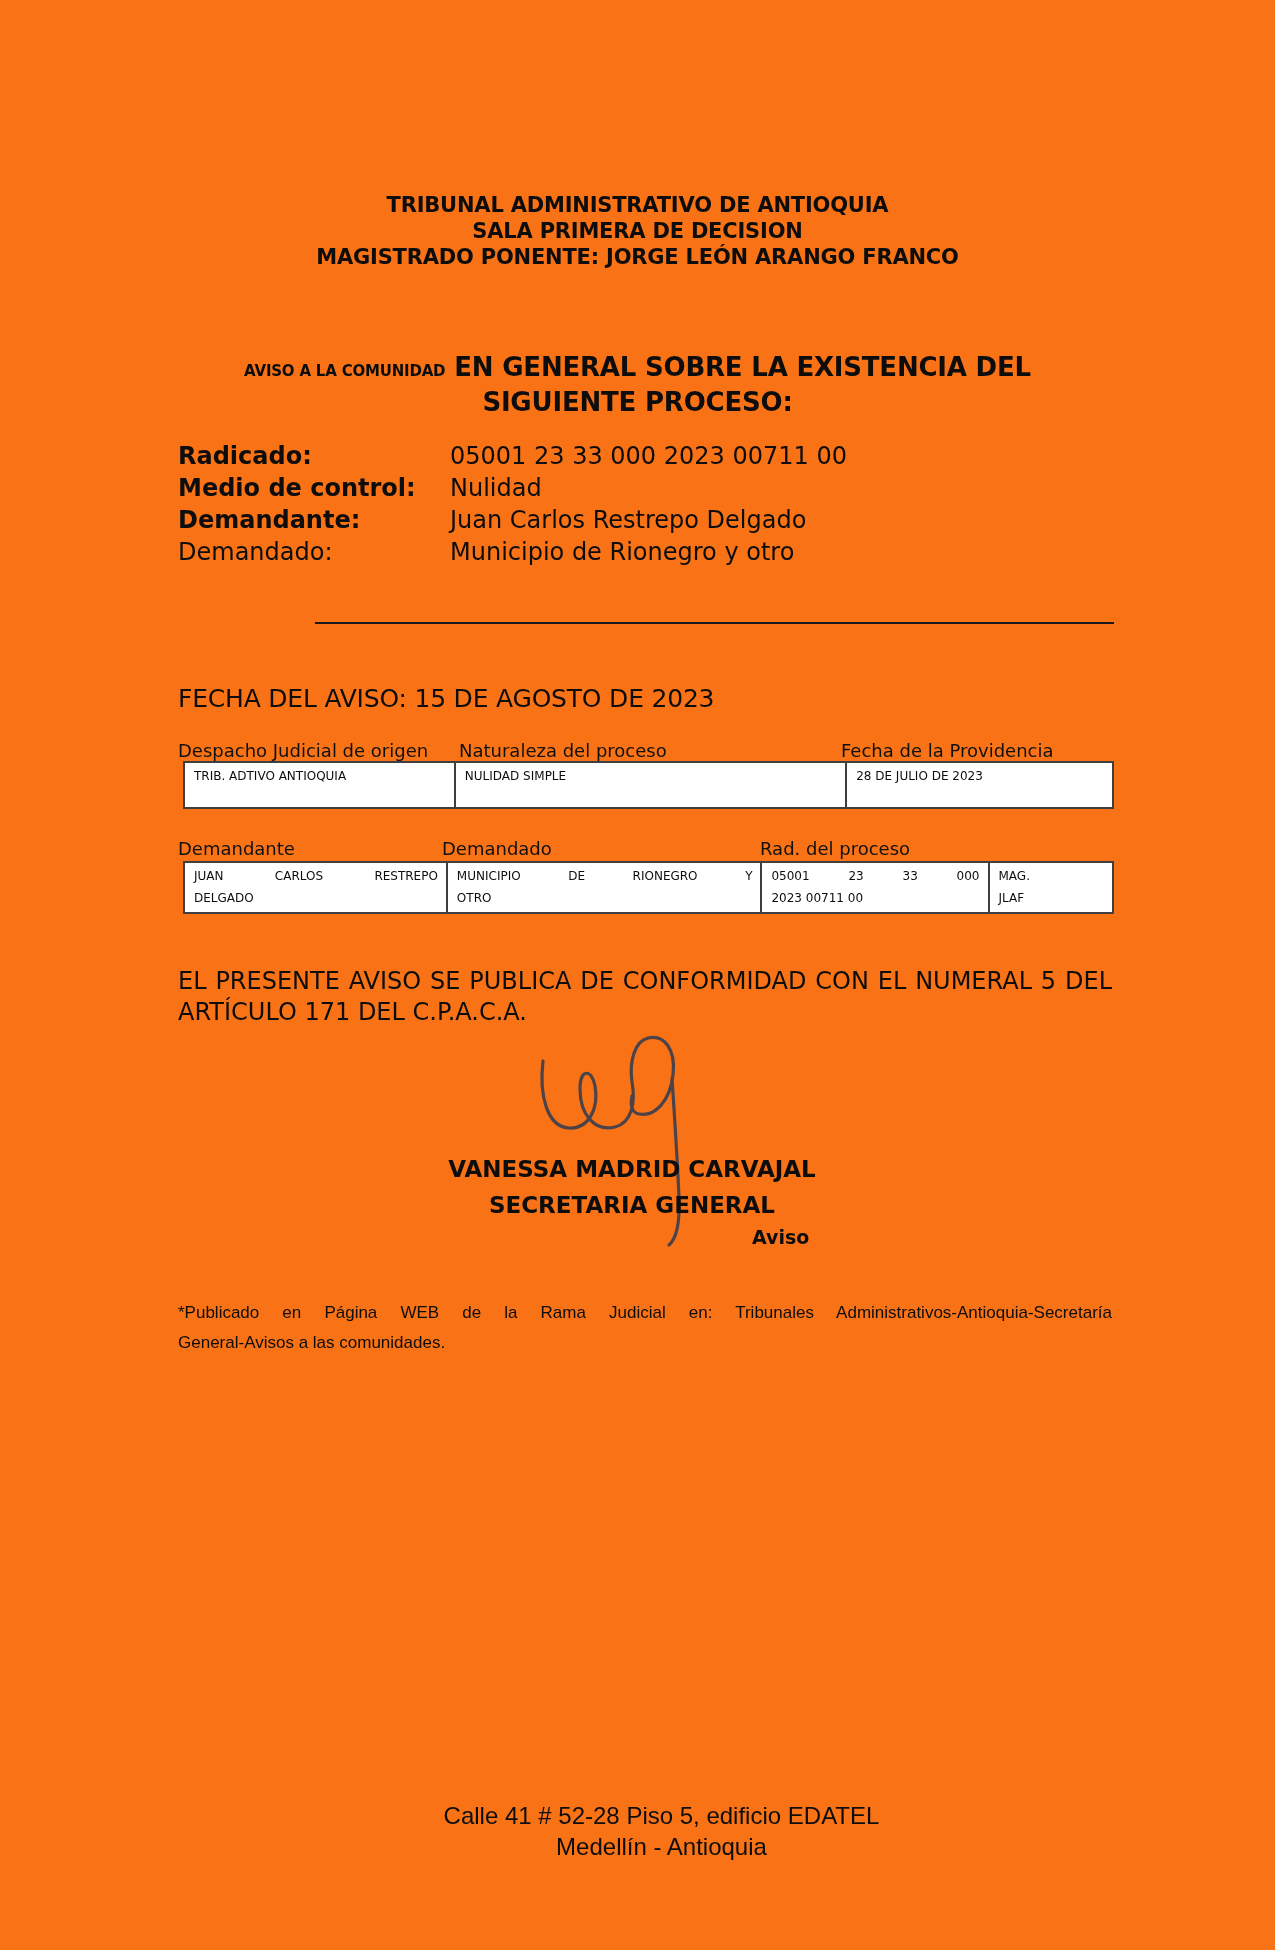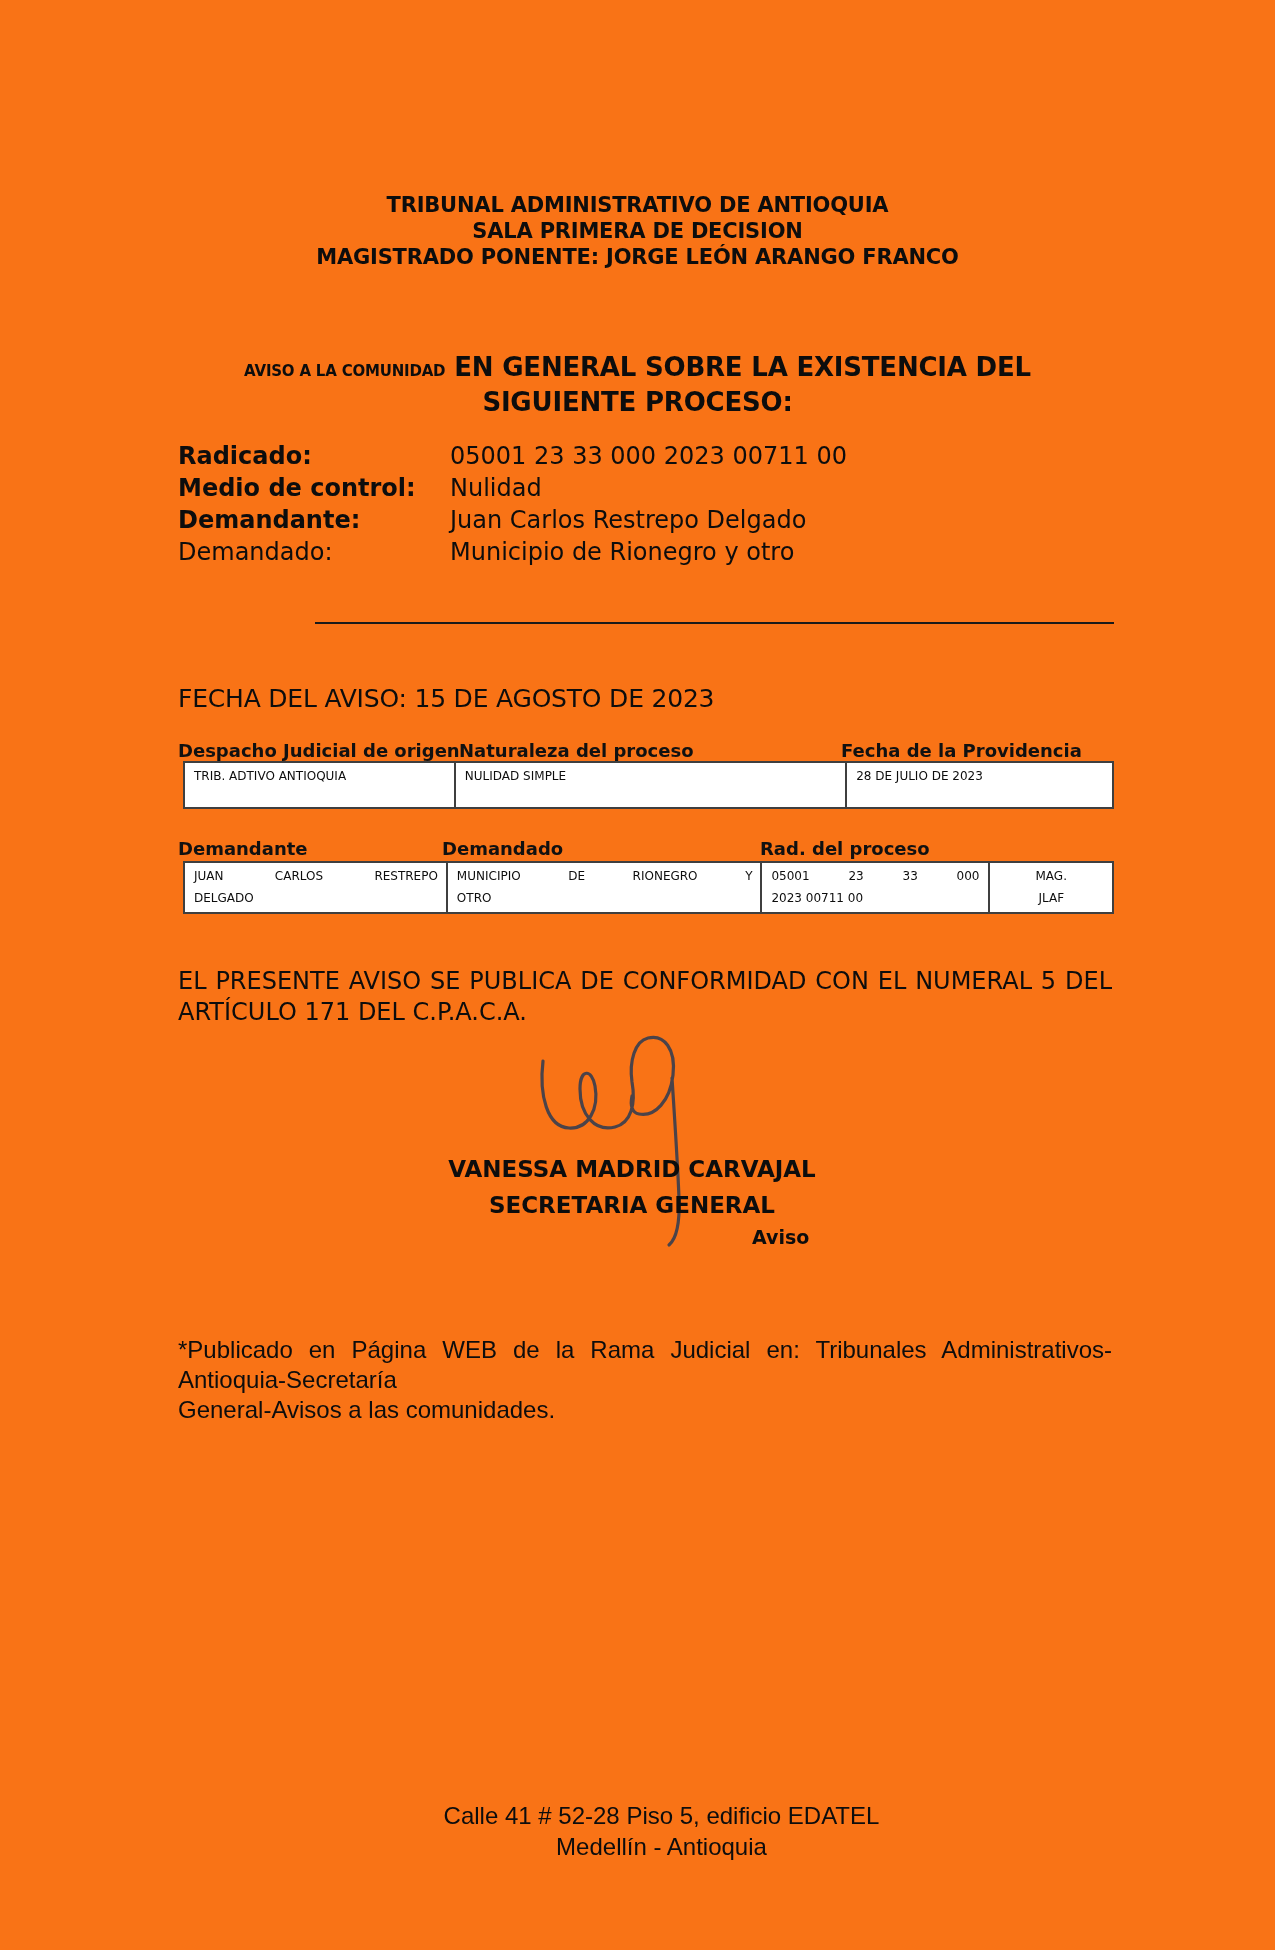--- a/index.html
+++ b/index.html
@@ -32,37 +32,37 @@
   .field-label.normal{ font-weight:normal; }
   .divider{
     position:absolute; top:622px; left:315px; width:799px;
     border-top:2px solid #1a1a1a; height:0;
   }
   .fecha{
     position:absolute; top:684px; left:178px;
     font-size:25px; letter-spacing:-0.2px;
   }
   .tbl-label{
-    position:absolute; font-size:18px; line-height:21px; color:#111;font-weight:bold;
+    position:absolute; font-size:18px; line-height:21px; color:#111;
   }
   .tbl{
     position:absolute; left:183px; width:931px;
     border:2px solid #3f3f3f; box-sizing:border-box;
     display:flex; background:#fff;
   }
   .tbl1{ top:761px; height:48px; }
   .tbl2{ top:861px; height:53px; }
   .cell{
     box-sizing:border-box; border-right:2px solid #3f3f3f;
     padding:2px 8px 0 9px; font-size:12px; line-height:22px;
     overflow:hidden;
   }
   .cell:last-child{ border-right:none; }
   .t1c1{ width:272px; } .t1c2{ width:393px; } .t1c3{ width:266px; }
-  .t2c1{ width:264px; } .t2c2{ width:316px; } .t2c3{ width:228px; } .t2c4{ width:123px;text-align:center; }
+  .t2c1{ width:264px; } .t2c2{ width:316px; } .t2c3{ width:228px; } .t2c4{ width:123px; }
   .jline{ text-align:justify; text-align-last:justify; }
   .body-par{
     position:absolute; top:966px; left:178px; width:934px;
     font-size:24px; line-height:31px;
   }
   .body-par .jline{ text-align:justify; text-align-last:justify; }
   .sig-svg{ position:absolute; left:535px; top:1033px; }
   .sig-name{
     position:absolute; top:1156px; left:178px; width:908px;
     text-align:center; font-weight:bold; font-size:23px;
@@ -71,21 +71,21 @@
     position:absolute; top:1192px; left:178px; width:908px;
     text-align:center; font-weight:bold; font-size:23px;
   }
   .sig-tag{
     position:absolute; top:1226px; left:752px;
     font-weight:bold; font-size:19px;
   }
   .footnote{
     position:absolute; top:1298px; left:178px; width:934px;
     font-family:"Liberation Sans",sans-serif;
-    font-size:24px; line-height:30px;margin-top:37px;
+    font-size:17px; line-height:30px;
   }
   .footer{
     position:absolute; top:1800px; left:0; width:100%;
     text-align:center;
     font-family:"Liberation Sans",sans-serif;
     font-size:24px; line-height:31px;margin-left:24px;
   }
 </style>
 </head>
 <body>

